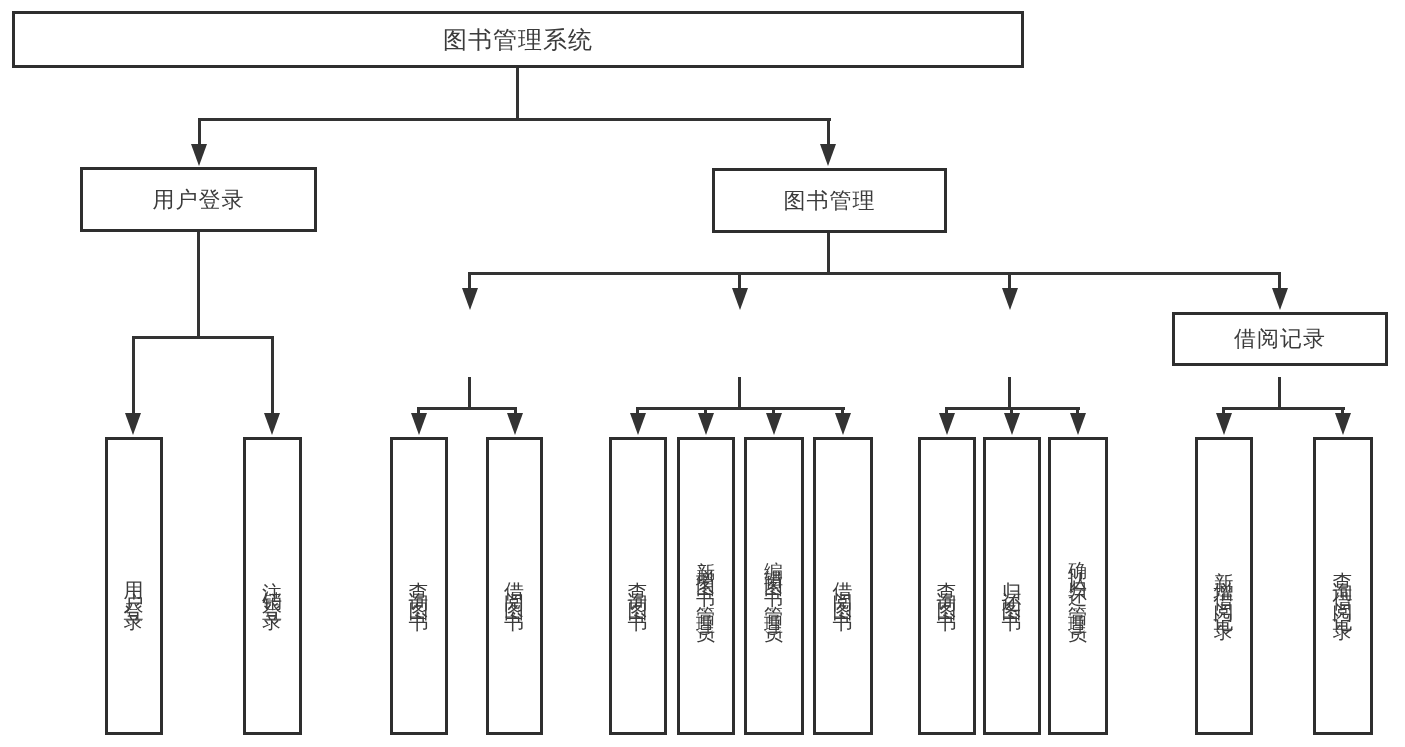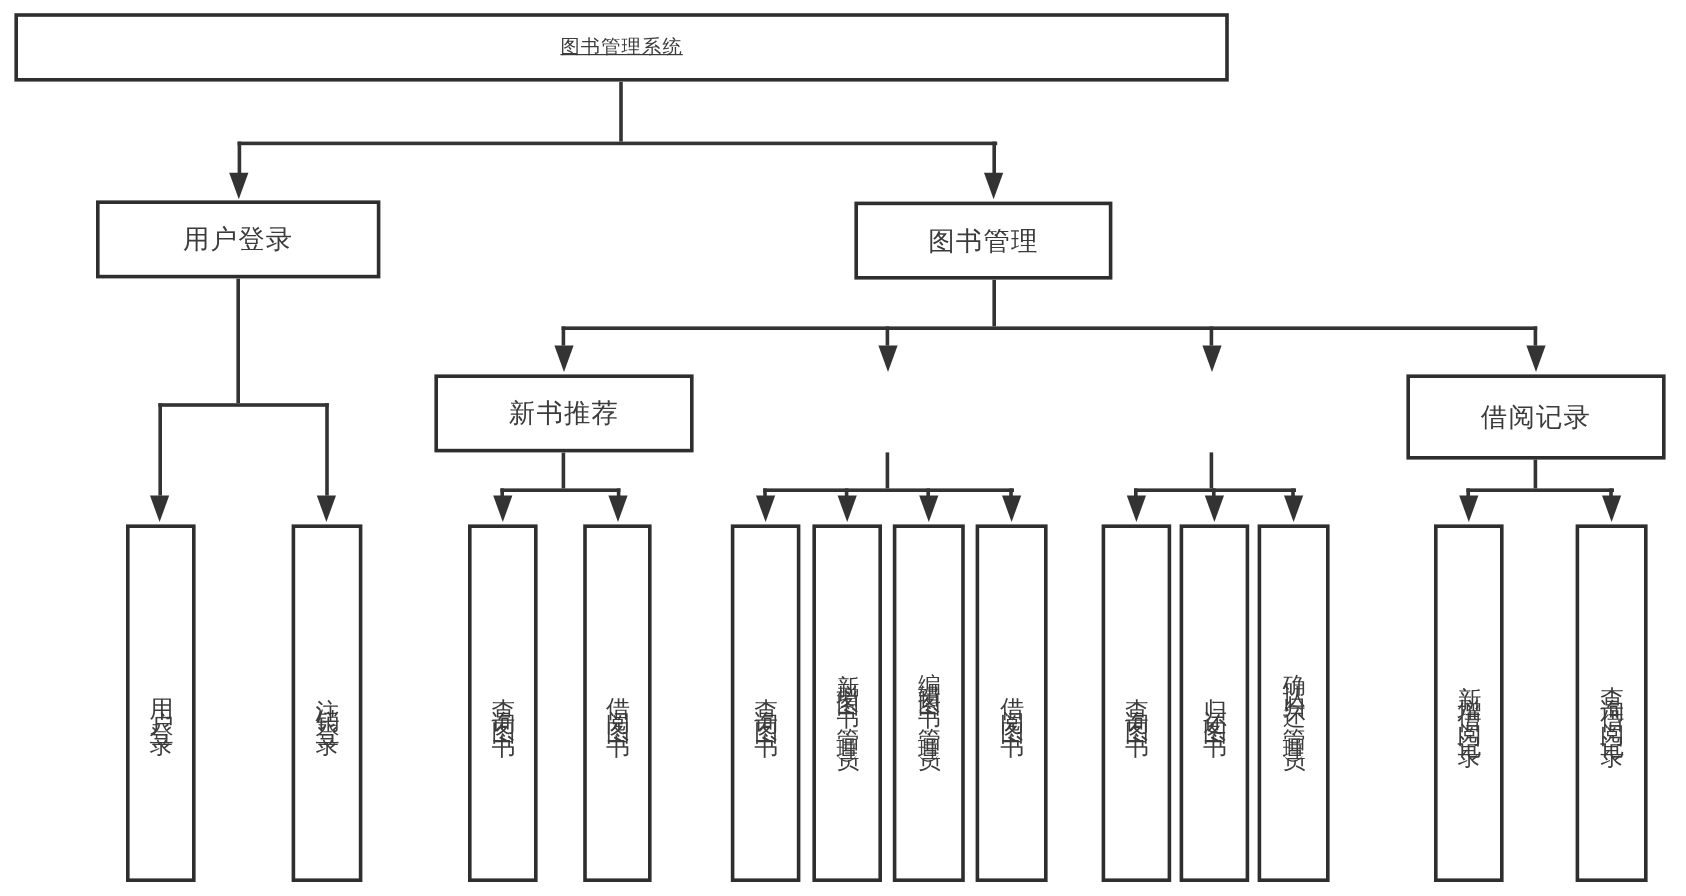--- a/index.html
+++ b/index.html
@@ -16,21 +16,21 @@
     position: absolute;
     background: #ffffff;
     border: 3px solid #2e2e2e;
     box-sizing: border-box;
     display: flex;
     align-items: center;
     justify-content: center;
     text-align: center;
     white-space: nowrap;
   }
-  .root-node { font-size: 16px; letter-spacing: 1px; text-decoration: underline; }
+  .root-node { font-size: 24px; letter-spacing: 1px; }
   .h-node { font-size: 22px; letter-spacing: 1px; }
   .leaf {
     writing-mode: vertical-rl;
     text-orientation: mixed;
     font-size: 20px;
     letter-spacing: 10px;
     line-height: 1;
     white-space: normal;
   }
   .leaf.tight { font-size: 19px; letter-spacing: 9px; }
@@ -113,24 +113,23 @@
   <div class="line" style="left:1278px;top:377px;width:3px;height:30px"></div>
   <div class="line" style="left:1222px;top:407px;width:123px;height:3px"></div>
   <div class="line" style="left:1222px;top:407px;width:3px;height:8px"></div>
   <div class="arrow" style="left:1216px;top:413px"></div>
   <div class="line" style="left:1341px;top:407px;width:3px;height:8px"></div>
   <div class="arrow" style="left:1335px;top:413px"></div>
 
   <div class="node root-node" style="left:12px;top:11px;width:1012px;height:57px">图书管理系统</div>
 
   <div class="node h-node" style="left:80px;top:167px;width:237px;height:65px">用户登录</div>
-  <div class="node h-node" style="left:712px;top:168px;width:215px;height:65px">图书管理</div>
+  <div class="node h-node" style="left:712px;top:168px;width:235px;height:65px">图书管理</div>
 
-  <div class="node h-node" style="left:362px;top:312px;width:216px;height:65px">新书推荐</div>
-  <div class="node h-node" style="left:1172px;top:312px;width:216px;height:71px">借阅记录</div>
+  <div class="node h-node" style="left:1172px;top:312px;width:216px;height:54px">借阅记录</div>
 
   <div class="node leaf" style="left:105px;top:437px;width:58px;height:298px">用户登录</div>
   <div class="node leaf" style="left:243px;top:437px;width:59px;height:298px">注销登录</div>
 
   <div class="node leaf" style="left:390px;top:437px;width:58px;height:298px">查询图书</div>
   <div class="node leaf" style="left:486px;top:437px;width:57px;height:298px">借阅图书</div>
 
   <div class="node leaf" style="left:609px;top:437px;width:58px;height:298px">查询图书</div>
   <div class="node leaf tight" style="left:677px;top:437px;width:58px;height:298px">新增图书（管理员）</div>
   <div class="node leaf tight" style="left:744px;top:437px;width:60px;height:298px">编辑图书（管理员）</div>

